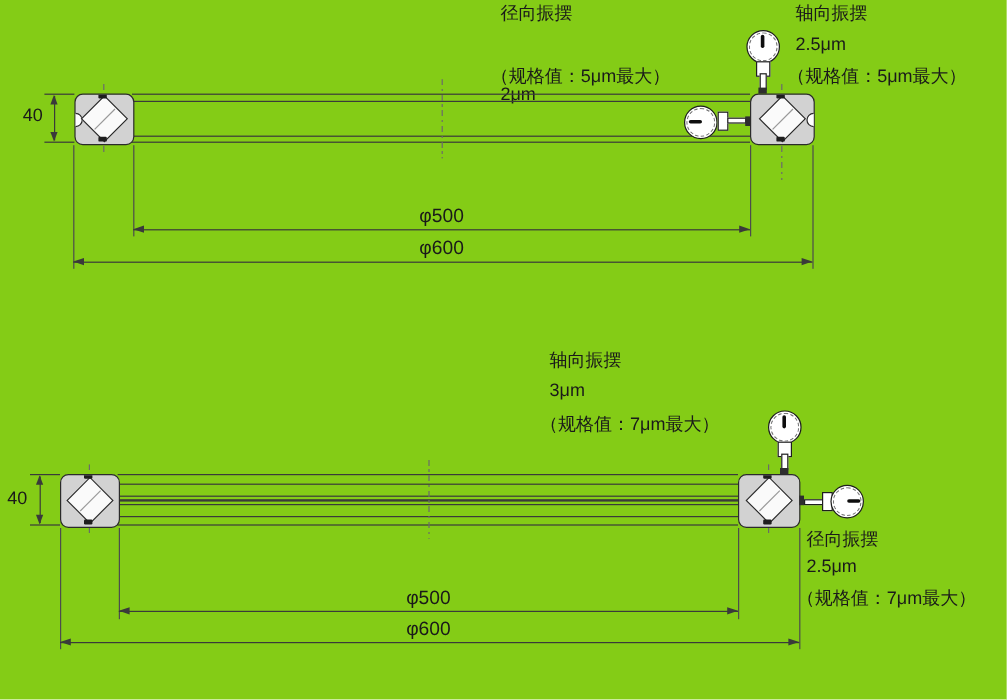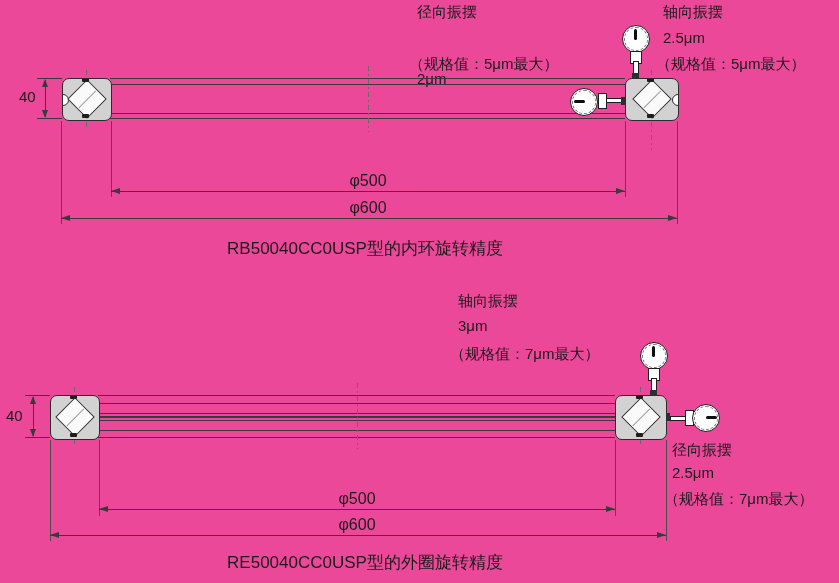--- a/index.html
+++ b/index.html
@@ -1,16 +1,16 @@
 <!DOCTYPE html>
 <html><head>
 <meta charset="utf-8">
 <style>
   html,body{margin:0;padding:0;background:#fff;}
-  #canvas{position:relative;width:839px;height:583px;background:#ec4899;overflow:hidden;
+  #canvas{position:relative;width:839px;height:583px;background:#84cc16;overflow:hidden;
           font-family:"Liberation Sans","DejaVu Sans",sans-serif;color:#1a1a1a;}
   .hl{position:absolute;height:1px;background:#3a3a3a;}
   .vl{position:absolute;width:1px;background:#3a3a3a;}
   .ext{background:#4d4d4d;}
   .cl{position:absolute;width:1px;background:repeating-linear-gradient(to bottom,#6a6a6a 0 5px,transparent 5px 8px,#6a6a6a 8px 10px,transparent 10px 13px);}
   .block{position:absolute;background:#d2d2d2;border:1.5px solid #2b2b2b;border-radius:7px;overflow:hidden;}
   .notch{position:absolute;width:10px;height:10px;border-radius:50%;background:#fff;border:1.3px solid #2b2b2b;top:50%;margin-top:-6px;}
   .notch.nl{left:-6px;}.notch.nr{right:-6px;}
   .diamond{position:absolute;width:26px;height:26px;background:#fafafa;border:1.4px solid #2b2b2b;transform:rotate(45deg);}
   .hatch{position:absolute;left:50%;top:1px;bottom:1px;width:1px;background:#999;}
@@ -100,21 +100,20 @@
   <div class="ah r" style="left:616px;top:188px;"></div>
   <div class="dim" style="left:341px;top:172px;">φ500</div>
 
   <div class="vl ext" style="left:61px;top:121px;height:103px;"></div>
   <div class="vl ext" style="left:676.5px;top:121px;height:103px;"></div>
   <div class="hl" style="left:61px;top:217.5px;width:616px;"></div>
   <div class="ah l" style="left:61px;top:214.5px;"></div>
   <div class="ah r" style="left:668px;top:214.5px;"></div>
   <div class="dim" style="left:341px;top:199px;">φ600</div>
 
-  <div class="title" style="top:237px;">RB50040CC0USP型的内环旋转精度</div>
 
   <div class="txt" style="left:458px;top:292px;">轴向振摆</div>
   <div class="txt" style="left:458px;top:317px;">3μm</div>
   <div class="txt" style="left:450px;top:345px;">（规格值：7μm最大）</div>
 
   <div class="gauge" style="left:640px;top:342px;">
     <div class="ticks"></div>
     <div class="needle" style="left:11px;top:2.5px;width:3px;height:11px;"></div>
   </div>
   <div class="stem" style="left:647.5px;top:367.5px;width:10px;height:11px;"></div>
@@ -175,15 +174,14 @@
   <div class="ah r" style="left:606px;top:506px;"></div>
   <div class="dim" style="left:330px;top:490px;">φ500</div>
 
   <div class="vl ext" style="left:50px;top:440px;height:101px;"></div>
   <div class="vl ext" style="left:665.5px;top:440px;height:101px;"></div>
   <div class="hl" style="left:50px;top:535px;width:616px;"></div>
   <div class="ah l" style="left:50px;top:532px;"></div>
   <div class="ah r" style="left:657px;top:532px;"></div>
   <div class="dim" style="left:330px;top:516px;">φ600</div>
 
-  <div class="title" style="top:551px;">RE50040CC0USP型的外圈旋转精度</div>
 
 </div>
 
 </body></html>

